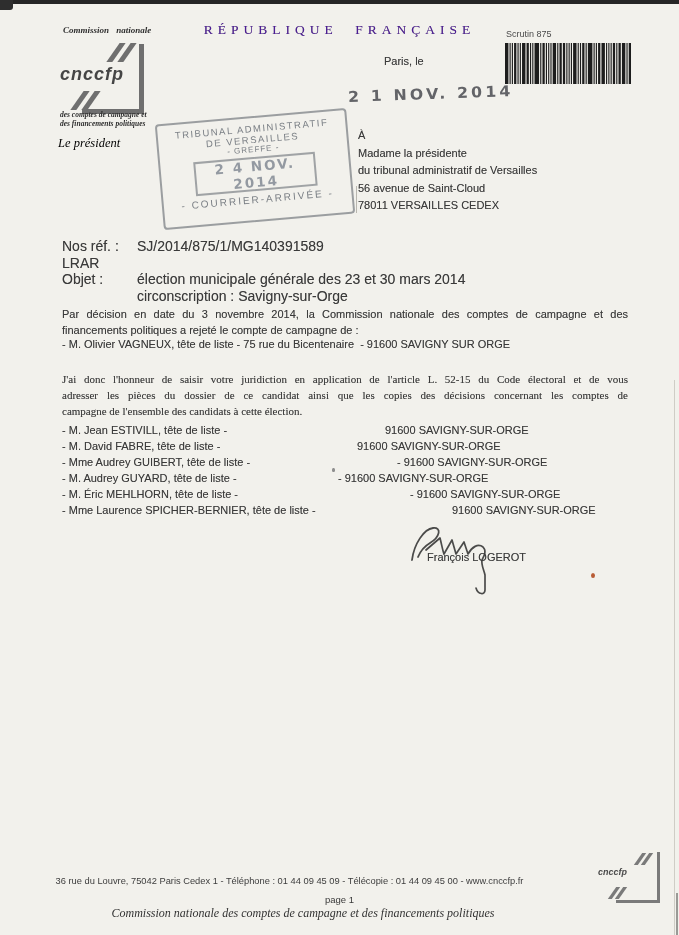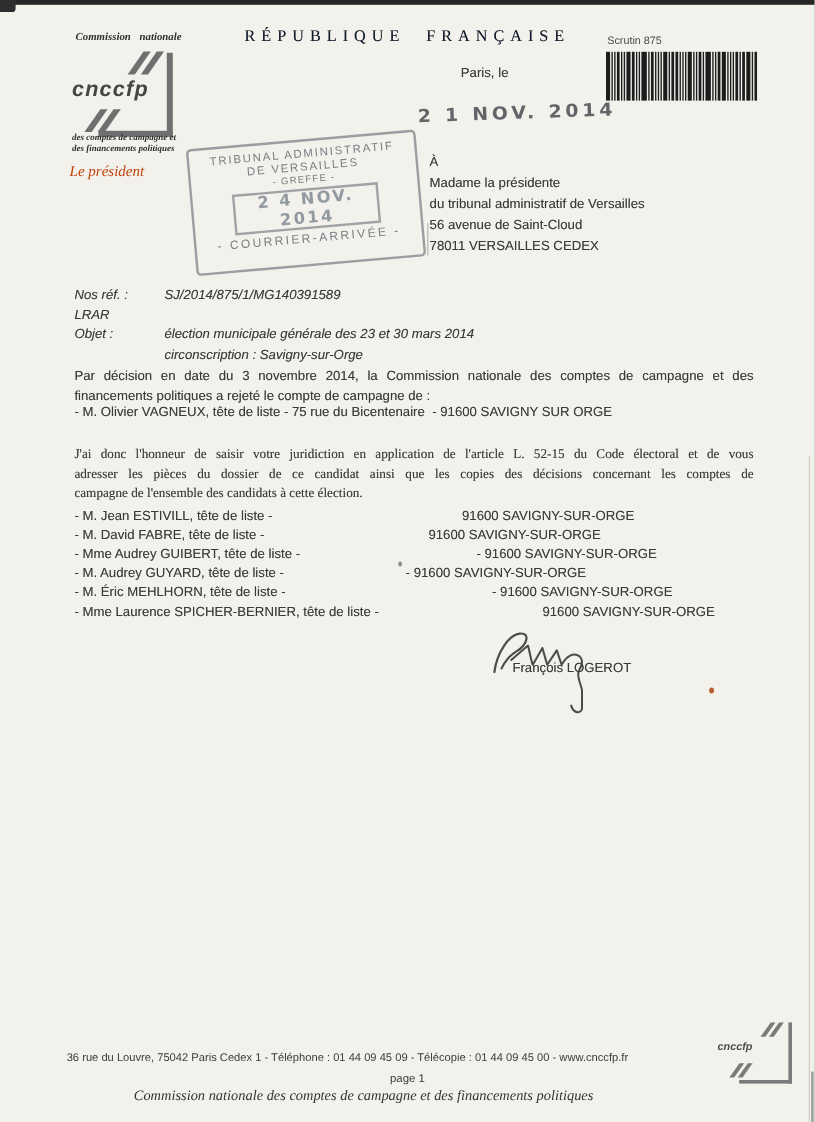--- a/index.html
+++ b/index.html
@@ -26,23 +26,23 @@
   .logo-mark { left:58px; top:43px; width:94px; height:76px; }
   .slash { display:inline-block; background:#6f6f6f; transform:skewX(-35deg); }
   .logo-slash-top { position:absolute; right:22px; top:0; }
   .logo-slash-top .slash { width:6px; height:19px; margin-left:5px; }
   .logo-slash-bottom { position:absolute; left:14px; top:48px; }
   .logo-slash-bottom .slash { width:6px; height:19px; margin-left:5px; }
   .logo-bracket { position:absolute; right:8px; top:1px; width:62px; height:70px;
     border-right:5px solid #6f6f6f; border-bottom:5px solid #6f6f6f; }
   .logo-text { position:absolute; left:2px; top:21px; font-size:18px; font-weight:bold; font-style:italic; letter-spacing:1px; color:#454545; }
   .tagline { left:60px; top:110px; font-size:7.5px; font-style:italic; line-height:9px; color:#2f2f2f; font-family:"Liberation Serif", serif; font-weight:bold; }
-  .president { left:58px; top:136px; font-size:12.5px; font-style:italic; color:#c2410c; font-family:"Liberation Serif", serif; }
-
-  .republique { left:0; top:22px; width:679px; text-align:center; font-size:13.5px; letter-spacing:5px; word-spacing:9px; color:#0f172a; font-family:"Liberation Serif", serif; }
+  .president { left:58px; top:136px; font-size:12.5px; font-style:italic; color:#000000; font-family:"Liberation Serif", serif; }
+
+  .republique { left:0; top:22px; width:679px; text-align:center; font-size:13.5px; letter-spacing:5px; word-spacing:9px; color:#4c1d95; font-family:"Liberation Serif", serif; }
   .paris-le { left:384px; top:55px; font-size:11px; }
   .scrutin { left:506px; top:29px; font-size:9px; color:#4a4a4a; }
   .barcode-box { left:505px; top:43px; width:126px; height:41px; }
 
   .date-stamp-top { left:352px; top:85px; font-size:15px; font-weight:bold; letter-spacing:3px; color:#54555a;
     transform:rotate(-2deg) scaleX(1.05); font-family:"DejaVu Sans", sans-serif; opacity:.9; }
 
   
   .arrival-stamp { left:159px; top:116px; width:192px; height:106px; transform:rotate(-5deg);
     border:2.5px solid rgba(125,130,135,0.75); border-radius:4px; text-align:center;
@@ -53,21 +53,21 @@
   .stamp-date-box { margin:3px auto 3px auto; width:122px; height:34px; border:2.5px solid rgba(125,130,135,0.7);
     display:flex; align-items:center; justify-content:center; }
   .stamp-date { font-size:13.5px; font-weight:bold; letter-spacing:2px; color:rgba(130,138,148,0.85);
     font-family:"DejaVu Sans", sans-serif; }
   .arrival-stamp .bottom { font-size:10px; letter-spacing:2px; margin-top:2px; }
 
   
   .recipient { left:358px; top:127px; font-size:11px; line-height:17.5px; }
 
   
-  .refs { left:62px; top:238px; font-size:11px; line-height:16.5px;font-style:italic; }
+  .refs { left:62px; top:238px; font-size:14px; line-height:16.5px; }
   .refs .row { position:relative; }
   .refs .val { position:absolute; left:75px; top:0; white-space:nowrap; }
 
   
   .para { left:62px; width:566px; font-size:11px; line-height:16px; }
   .just { text-align:justify; text-align-last:justify; }
   .p1 { top:306px; }
   .vagneux { left:62px; top:338px; font-size:11px; white-space:pre; }
   .p2 { top:371px;font-family:Liberation Serif, serif; }
   .cands { left:62px; top:424px; width:600px; font-size:11px; }

